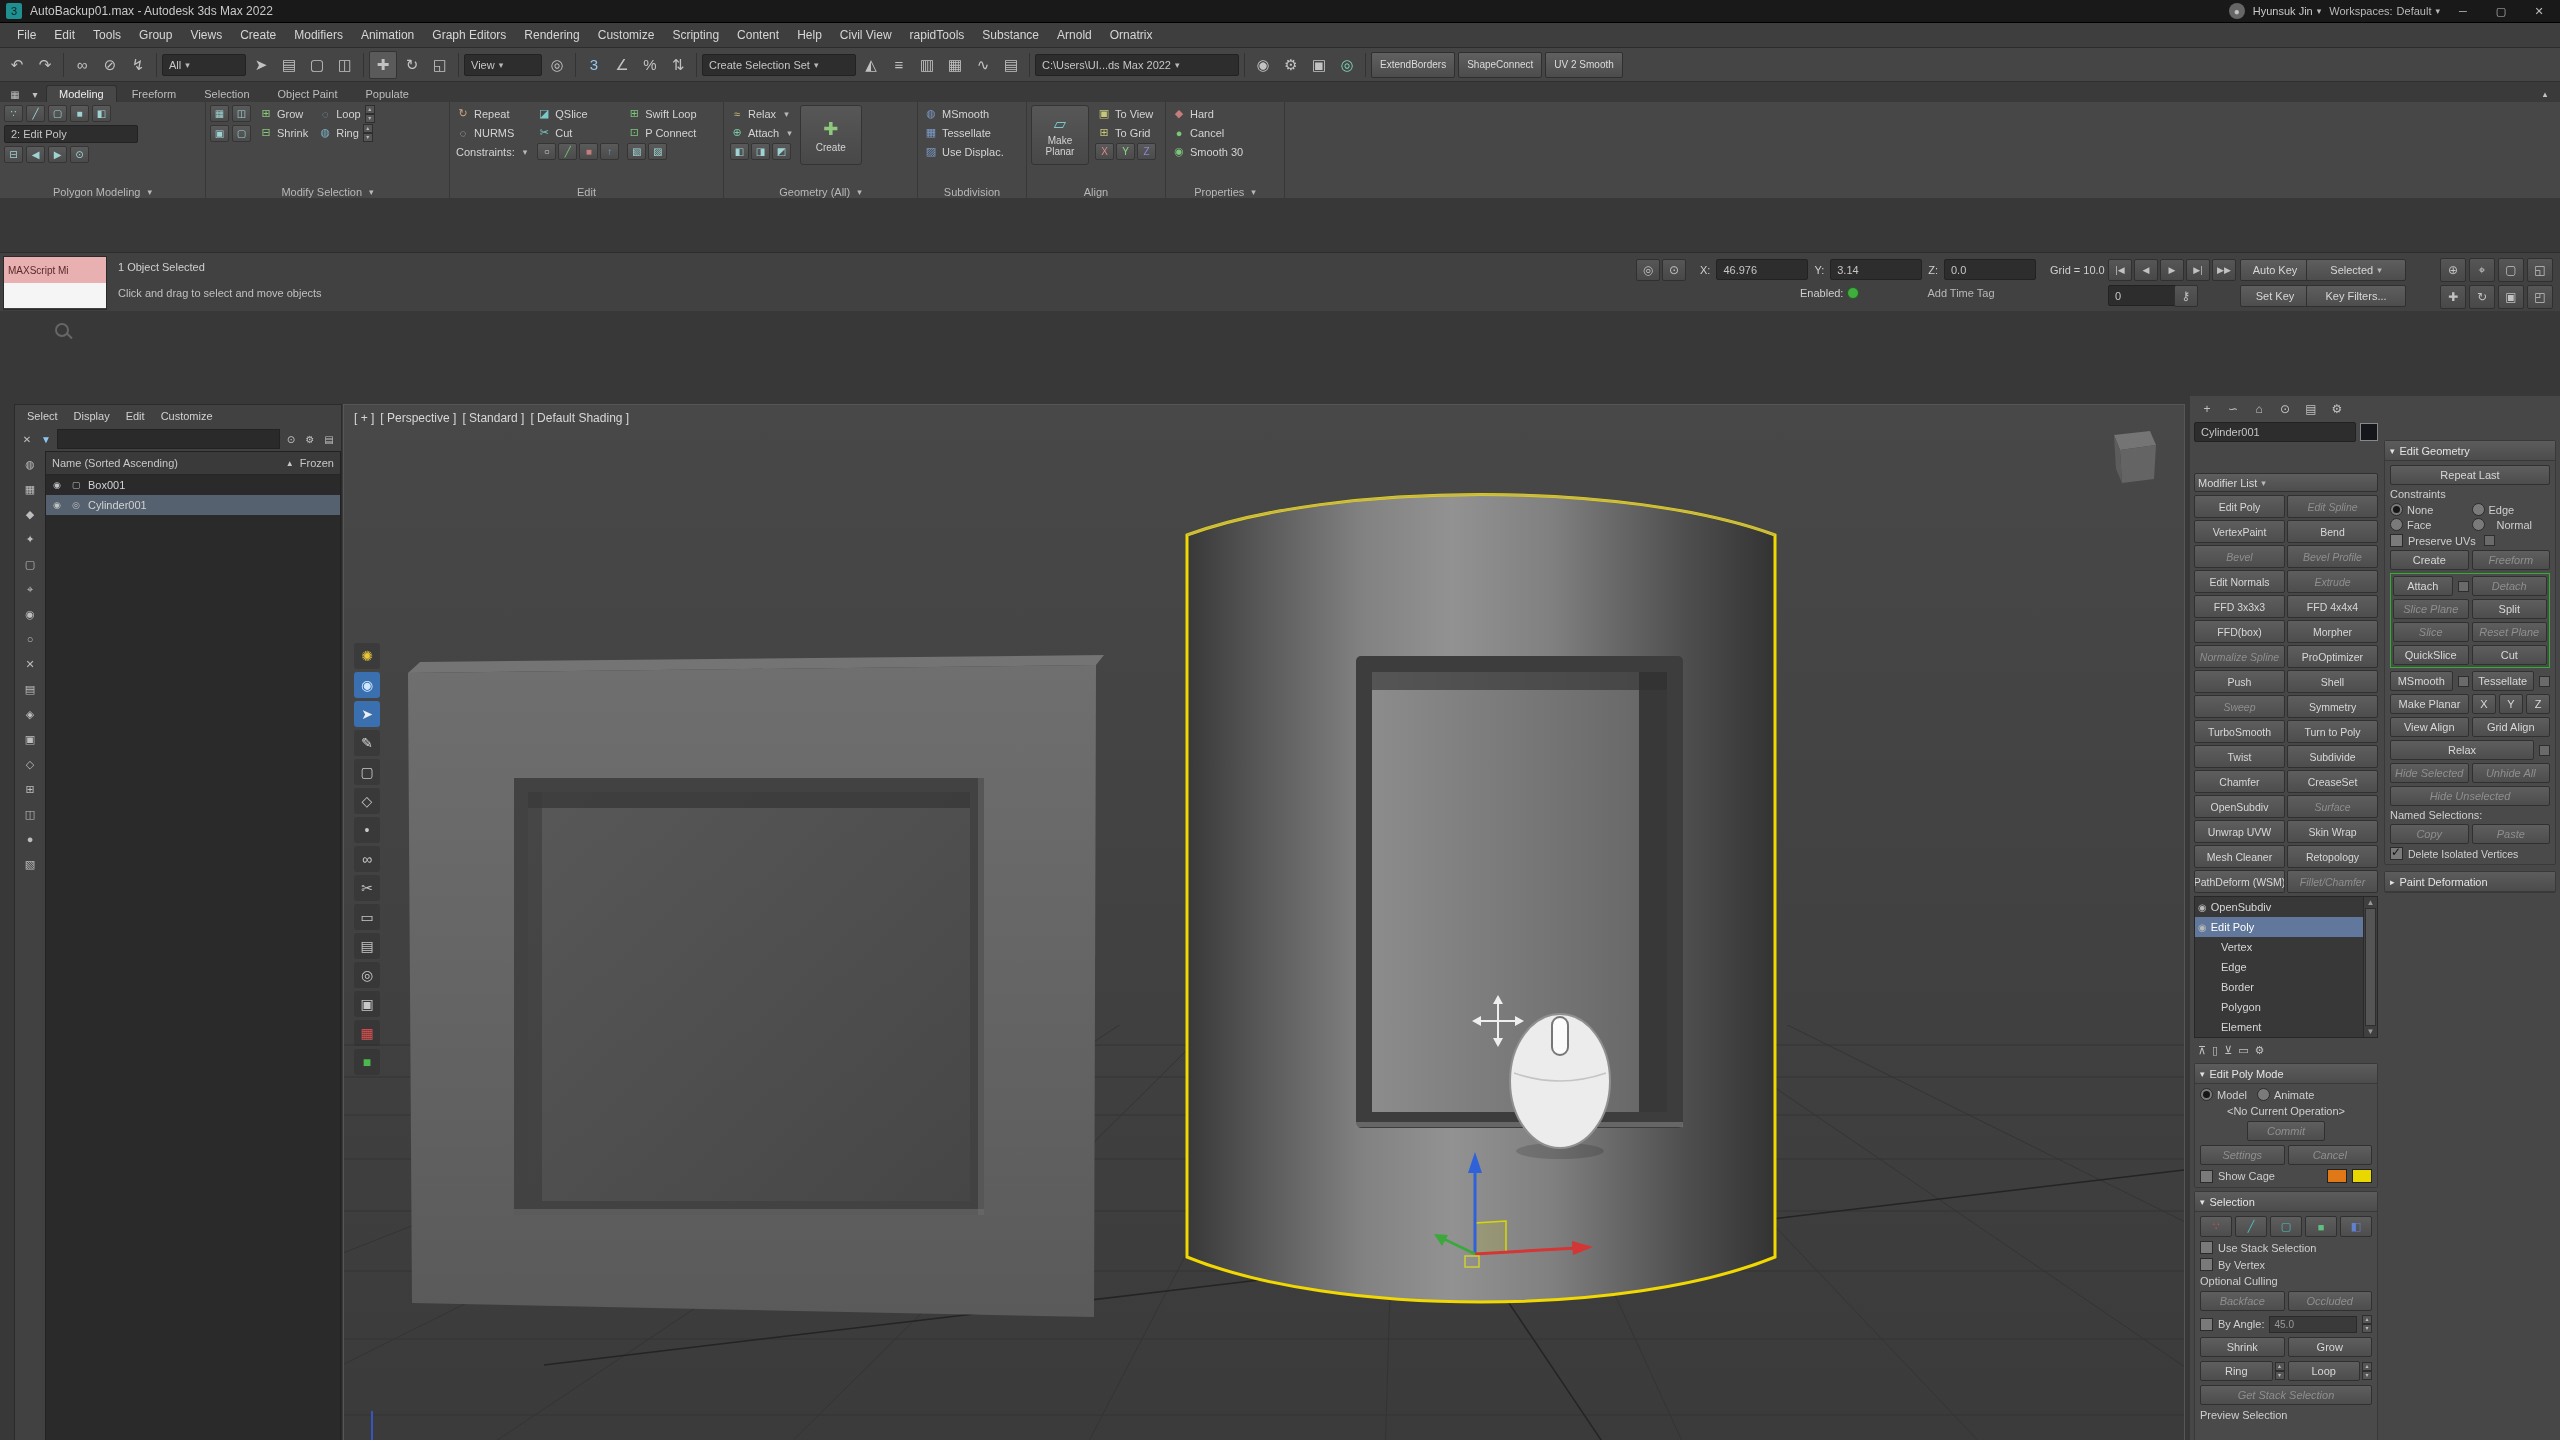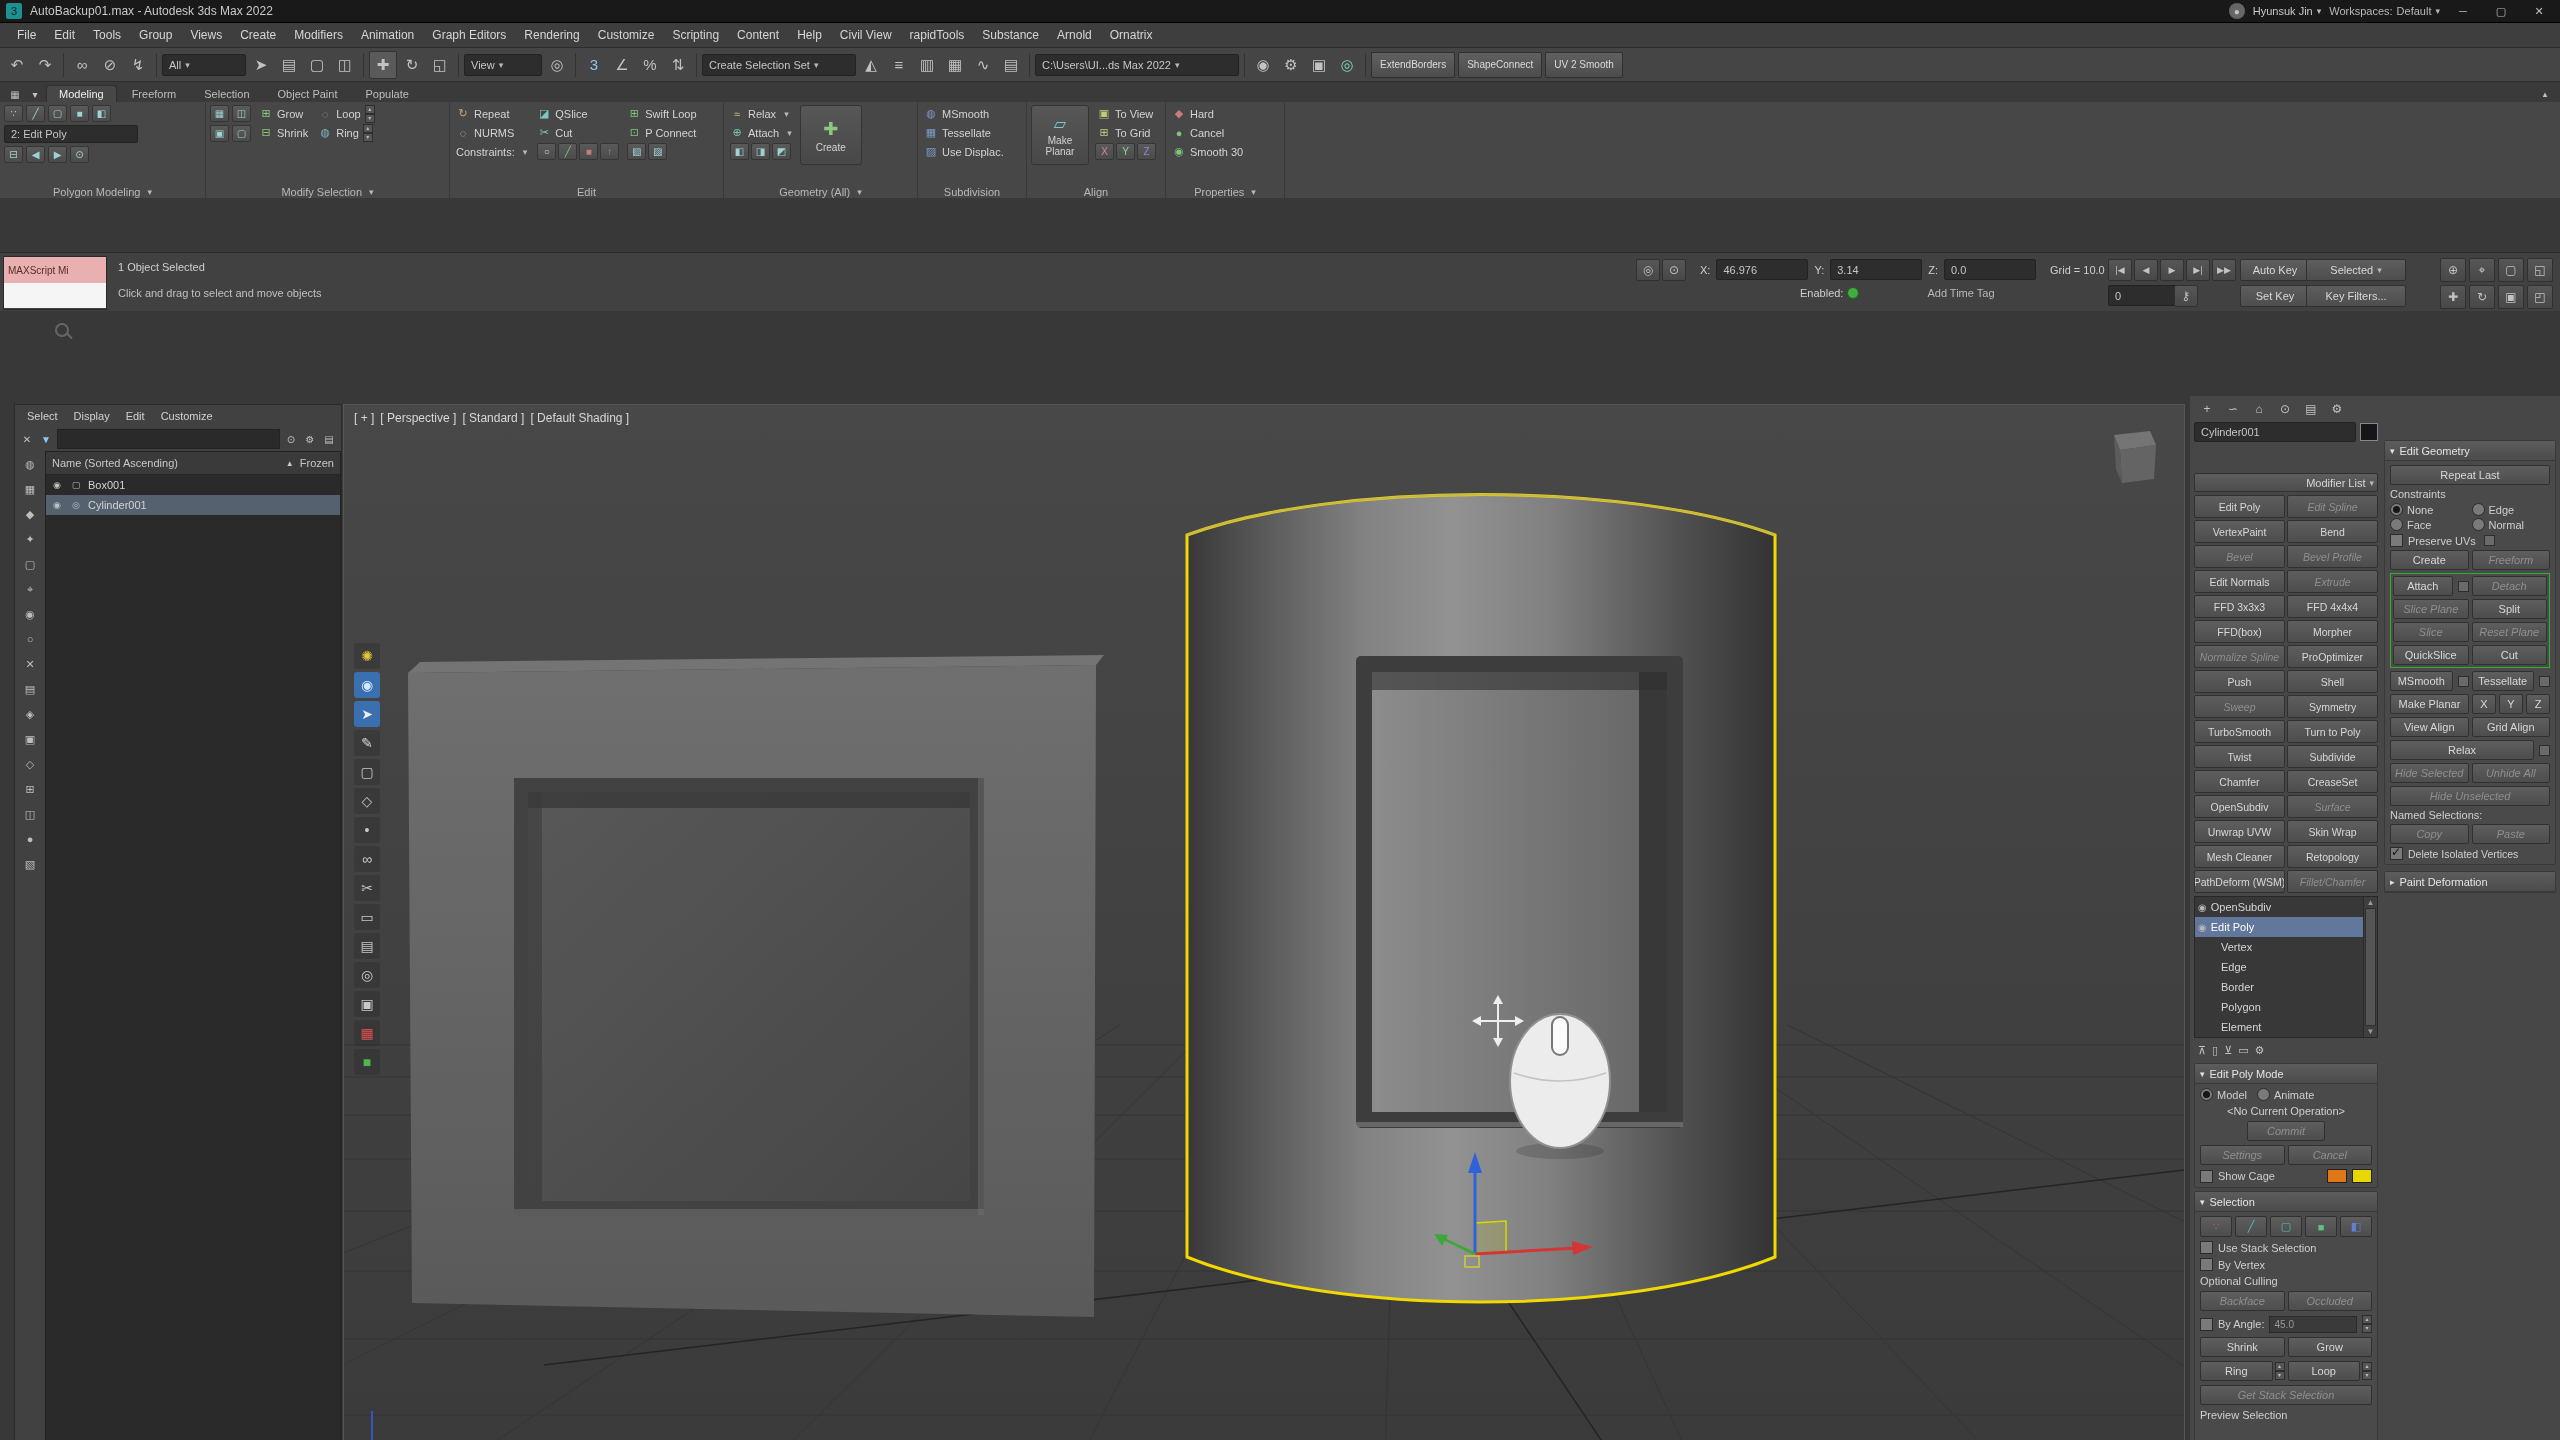--- a/index.html
+++ b/index.html
@@ -722,21 +722,21 @@
 
             <span class="icn" style="width:18px;height:18px;font-size:12px;">⚙</span>
 
         </div>
         <div class="row" style="gap:4px;">
           <div class="fld" style="flex:1;height:18px;">
               <span>Cylinder001</span>
             </div>
           <span style="width:16px;height:16px;background:#14161c;border:1px solid #888;"></span>
         </div>
-        <div class="btn ddarrow" style="height:19px;justify-content:flex-end;margin-top:28px;">
+        <div class="btn ddarrow" style="height:19px;justify-content:flex-start;margin-top:28px;">
             <span>Modifier List</span>
           </div>
         <div class="modbtn-grid">
 
             <span class="btn">Edit Poly</span>
 
             <span class="btn dis">Edit Spline</span>
 
             <span class="btn">VertexPaint</span>
 
@@ -988,21 +988,21 @@
                 <span class="row" style="gap:4px;">
                   <span class="rad"></span>
                   <span class="lab">Edge</span>
                 </span>
 
                 <span class="row" style="gap:4px;">
                   <span class="rad"></span>
                   <span class="lab">Face</span>
                 </span>
 
-                <span class="row" style="gap:4px;">
+                <span class="row" style="gap:12px;">
                   <span class="rad"></span>
                   <span class="lab">Normal</span>
                 </span>
 
             </div>
             <div class="row" style="gap:5px;">
               <span class="chk"></span>
               <span class="lab">Preserve UVs</span>
               <span class="sq"></span>
             </div>

